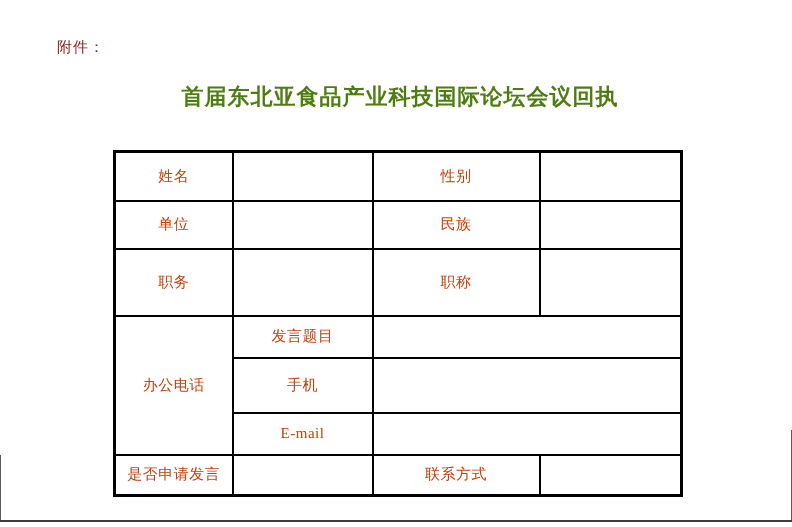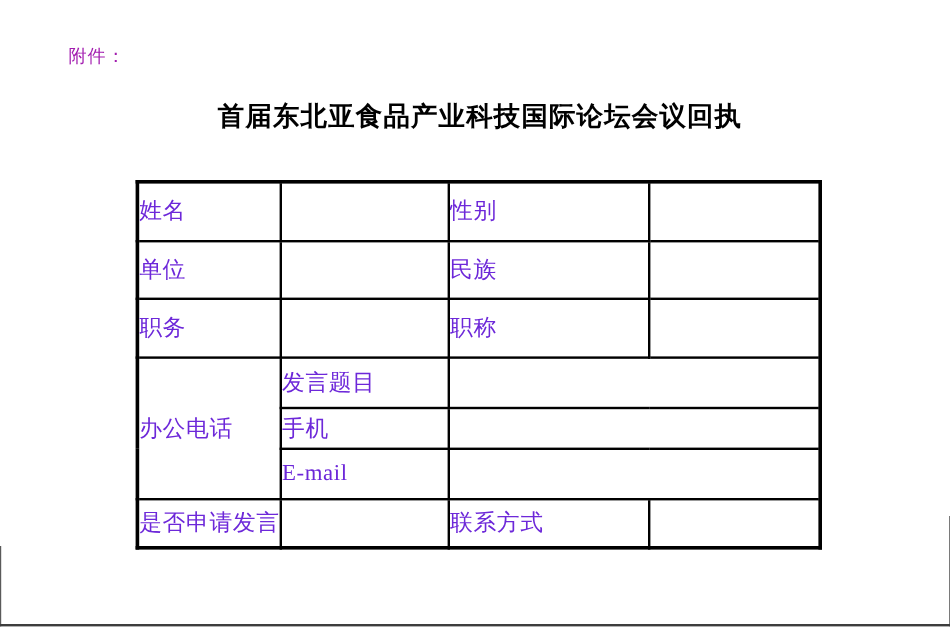--- a/index.html
+++ b/index.html
@@ -15,50 +15,51 @@
     font-family: "Liberation Serif", "DejaVu Serif", serif;
     color: #1a1a1a;
   }
 
   .attachment {
     position: absolute;
     left: 57px;
     top: 38px;
     font-size: 15px;
     letter-spacing: 1px;
-    color: #a21caf;
+    color: #7f1d1d;
   }
 
   .doc-title {
     position: absolute;
     left: 100px;
     top: 82px;
     width: 600px;
     text-align: center;
     font-size: 22px;
     font-weight: bold;
     letter-spacing: 1px;
-    color: #000000;
+    color: #4d7c0f;
     white-space: nowrap;
   }
 
   table.reply-form {
     position: absolute;
     left: 113px;
     top: 150px;
     border-collapse: collapse;
     table-layout: fixed;
     border: 3px solid #000000;
   }
   table.reply-form td {
     border: 2px solid #000000;
     padding: 0;
+    text-align: center;
     vertical-align: middle;
-    font-size: 19px;
-    color: #6d28d9;
+    font-size: 15px;
+    color: #c2410c;
     overflow: hidden;
     white-space: nowrap;
   }
   td.label-cell { letter-spacing: 0.5px; }
   td.value-cell { background: #ffffff; }
 
   
   .page-edge-bottom {
     position: absolute;
     left: 0;
@@ -104,32 +105,32 @@
     <td class="value-cell"></td>
     <td class="label-cell">性别</td>
     <td class="value-cell"></td>
   </tr>
   <tr style="height:48px">
     <td class="label-cell">单位</td>
     <td class="value-cell"></td>
     <td class="label-cell">民族</td>
     <td class="value-cell"></td>
   </tr>
-  <tr style="height:49px">
+  <tr style="height:67px">
     <td class="label-cell">职务</td>
     <td class="value-cell"></td>
     <td class="label-cell">职称</td>
     <td class="value-cell"></td>
   </tr>
   <tr style="height:42px">
     <td class="label-cell" rowspan="3">办公电话</td>
     <td class="label-cell">发言题目</td>
     <td class="value-cell" colspan="2"></td>
   </tr>
-  <tr style="height:34px">
+  <tr style="height:55px">
     <td class="label-cell">手机</td>
     <td class="value-cell" colspan="2"></td>
   </tr>
   <tr style="height:42px">
     <td class="label-cell">E-mail</td>
     <td class="value-cell" colspan="2"></td>
   </tr>
   <tr style="height:41px">
     <td class="label-cell">是否申请发言</td>
     <td class="value-cell"></td>

